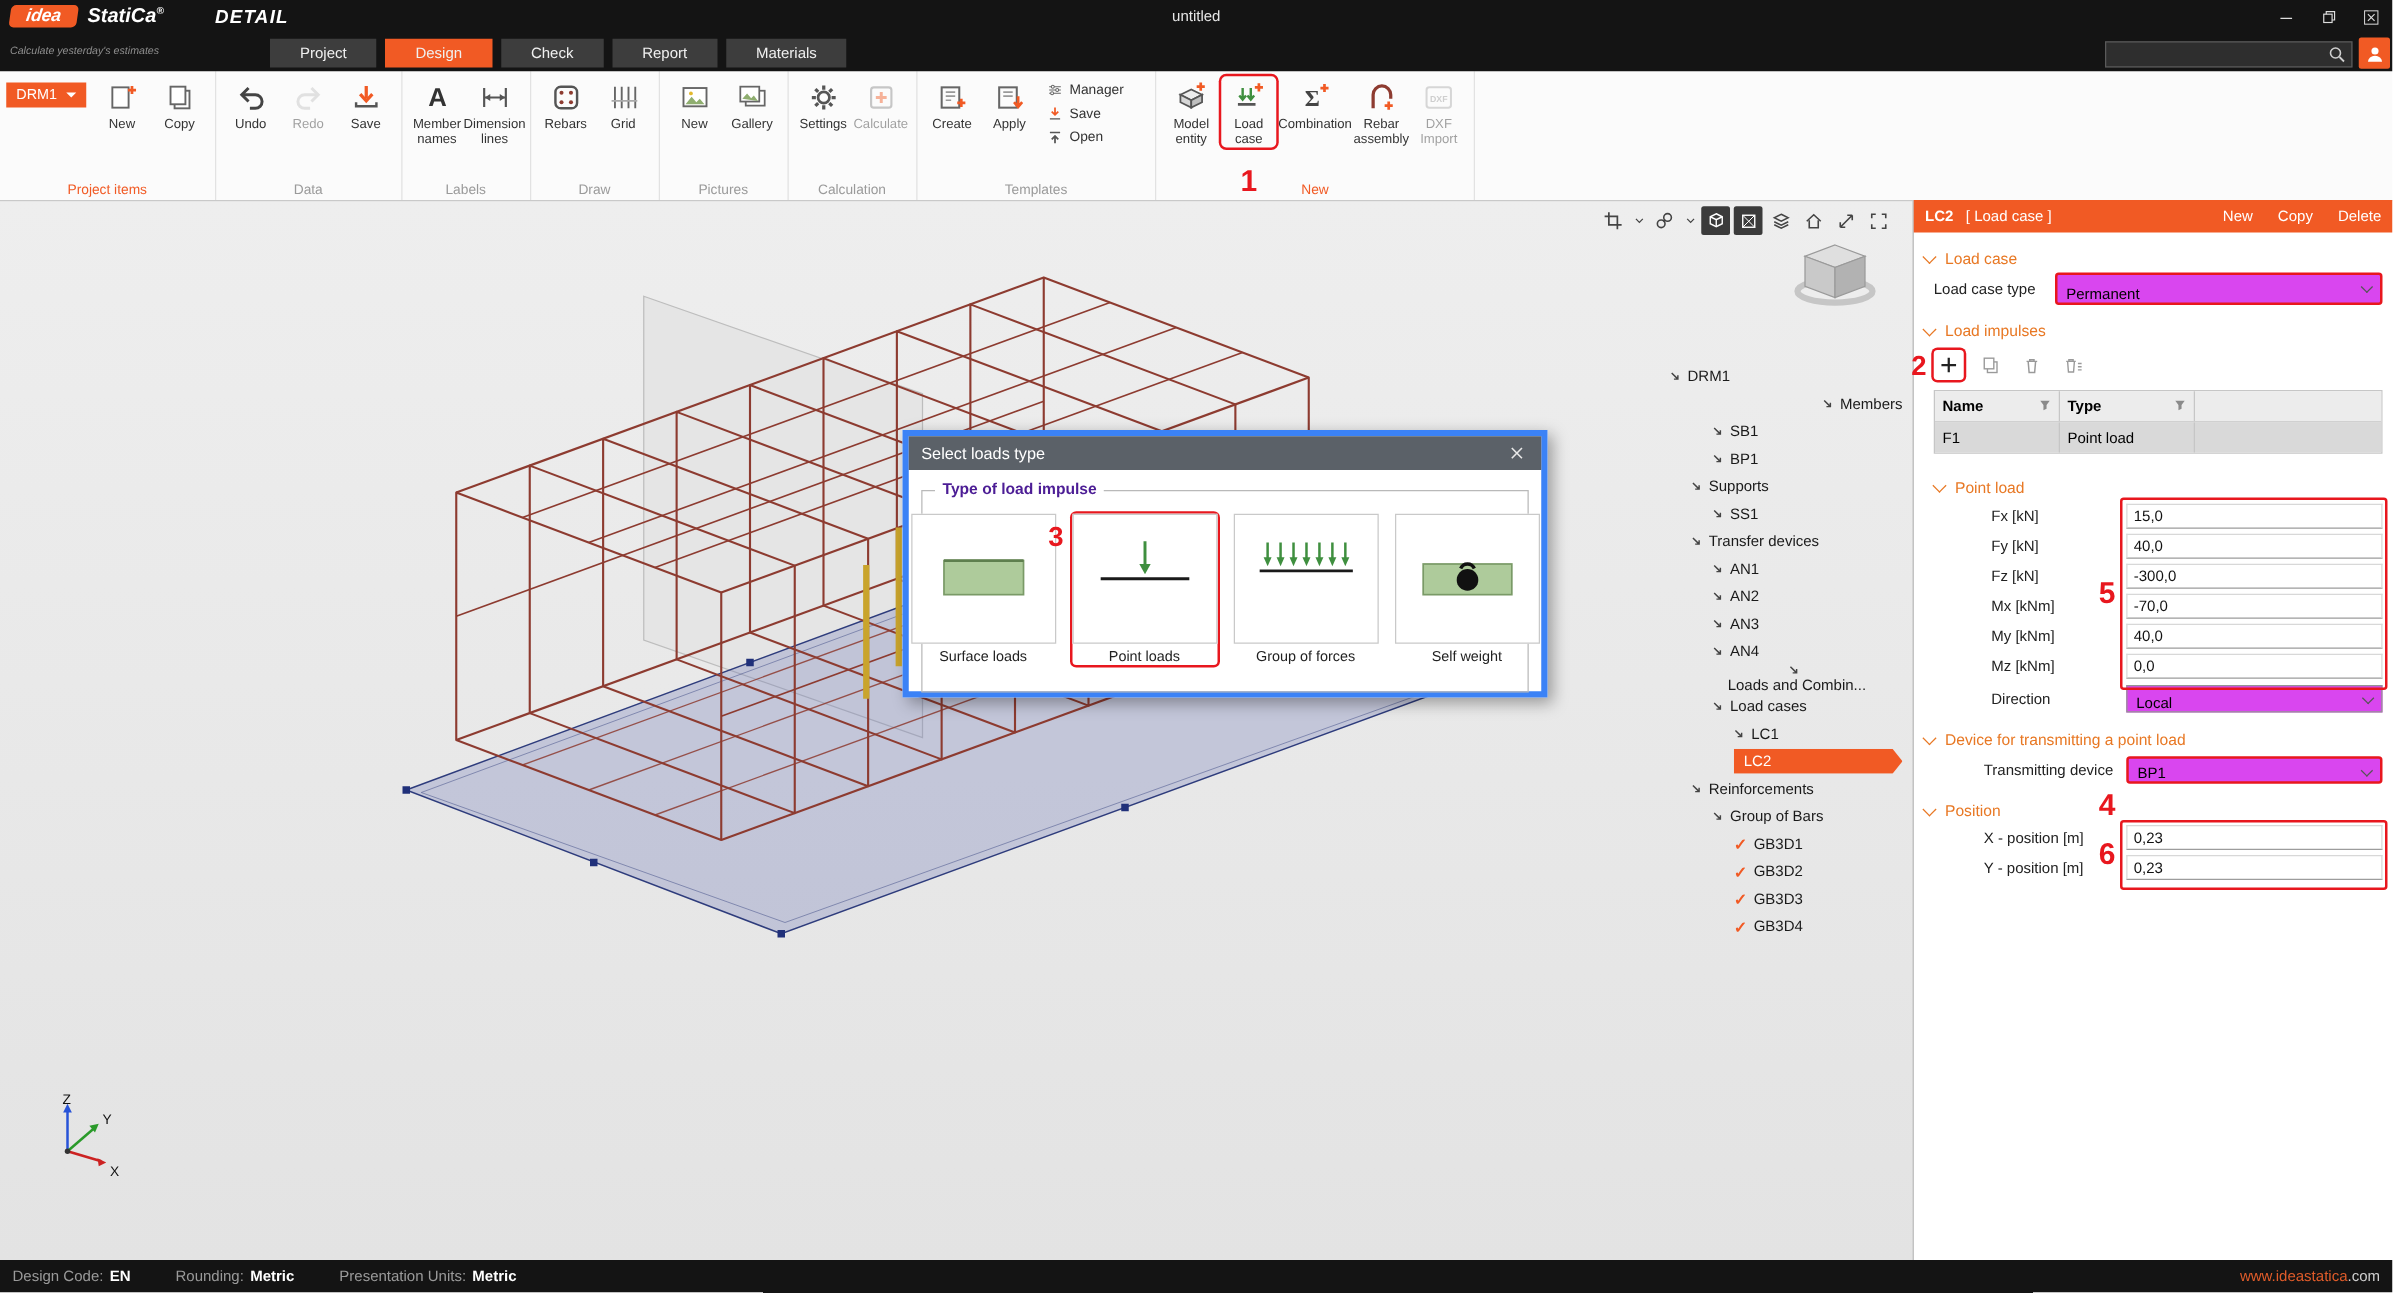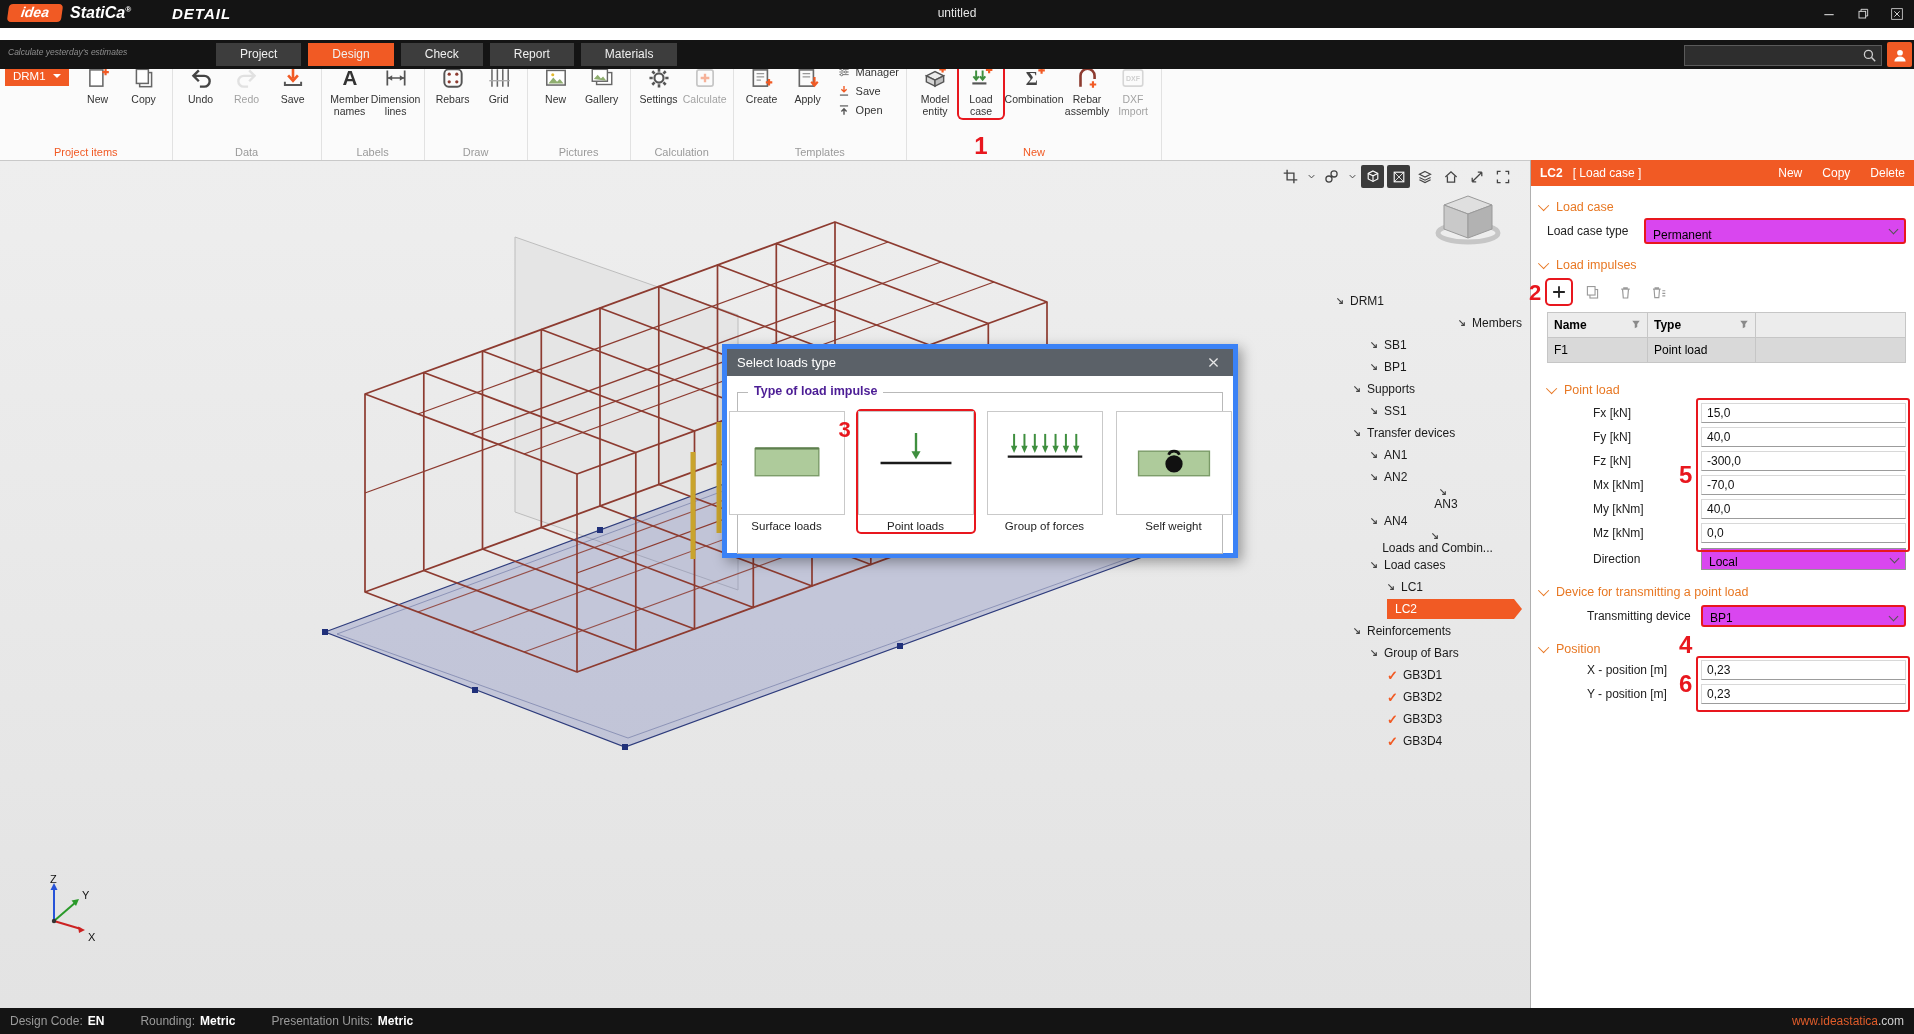--- a/index.html
+++ b/index.html
@@ -8,21 +8,21 @@
   #titlebar{position:absolute;top:0;left:0;right:0;height:28px;background:#141414;color:#fff;z-index:15;}
   .logo-idea{position:absolute;left:8px;top:4px;width:54px;height:18px;background:#f15a24;border-radius:4px;
     transform:skewX(-8deg);color:#fff;font-weight:bold;font-style:italic;font-size:14px;text-align:center;line-height:17px;}
   .logo-statica{position:absolute;left:70px;top:4px;font-style:italic;font-weight:bold;font-size:16px;}
   .logo-reg{font-size:8px;vertical-align:super;}
   .logo-product{position:absolute;left:172px;top:5px;font-style:italic;font-weight:bold;font-size:15px;letter-spacing:1px;}
   .doc-title{position:absolute;left:0;right:0;top:6px;text-align:center;color:#e6e6e6;}
   .win-btns{position:absolute;right:4px;top:3px;display:flex;gap:8px;}
   .win-btn{width:26px;height:21px;display:flex;align-items:center;justify-content:center;cursor:pointer;}
   
-  #tabrow{position:absolute;top:40px;left:0;right:0;height:29px;background:#141414;z-index:15;}
+  #tabrow{position:absolute;top:28px;left:0;right:0;height:29px;background:#141414;z-index:15;}
   .tagline{position:absolute;left:8px;top:7px;color:#8f8f8f;font-size:8.5px;font-style:italic;}
   .tabs{position:absolute;left:216px;top:3px;display:flex;gap:7px;align-items:flex-end;}
   .tab{height:23px;line-height:23px;padding:0 24px;background:#3d3d3d;color:#f0f0f0;cursor:pointer;}
   .tab.active{background:#f15a24;}
   .searchbox{position:absolute;right:32px;top:5px;width:196px;height:19px;background:#2e2e2e;border:1px solid #5a5a5a;
     display:flex;align-items:center;}
   .searchbox input{flex:1;background:transparent;border:none;outline:none;color:#ddd;font-size:11px;padding:0 4px;}
   .searchbox .mag{width:16px;height:16px;margin-right:3px;}
   .user-badge{position:absolute;right:2px;top:2px;width:25px;height:25px;background:#f15a24;border-radius:2px;
     display:flex;align-items:center;justify-content:center;cursor:pointer;}
@@ -35,21 +35,21 @@
   .rg-row{display:flex;align-items:flex-start;}
   .rib-btn{width:44px;margin:2px 1px;display:flex;flex-direction:column;align-items:center;cursor:pointer;position:relative;}
   .rib-btn .ric{width:26px;height:26px;margin-top:4px;}
   .rib-btn .rlb{font-size:10.5px;color:#333;text-align:center;line-height:1.12;margin-top:3px;}
   .rib-btn.disabled{opacity:.45;}
   .rib-btn.highlighted{box-shadow:0 0 0 2px #e8171e;border-radius:4px;}
   .rib-btn.wide{width:56px;}
   .drm-btn{background:#f15a24;color:#fff;height:20px;padding:0 8px;display:flex;align-items:center;gap:7px;
     font-size:11.5px;margin:7px 6px 0 0;cursor:pointer;}
   .drm-caret{width:0;height:0;border-left:4px solid transparent;border-right:4px solid transparent;border-top:4px solid #fff;}
-  .small-col{display:flex;flex-direction:column;margin:5px 2px 0 6px;gap:3px;}
+  .small-col{display:flex;flex-direction:column;margin:5px 20px 0 6px;gap:3px;}
   .small-btn{display:flex;align-items:center;gap:5px;font-size:11px;color:#333;height:16px;cursor:pointer;white-space:nowrap;}
   .small-btn .sic{width:14px;height:14px;}
   
   #viewport{position:absolute;top:160px;left:0;width:1530px;height:848px;
     background:linear-gradient(180deg,#eeeeee 0%,#e3e3e3 100%);overflow:hidden;}
   .vp-toolbar{position:absolute;top:5px;right:16px;display:flex;align-items:center;gap:3px;}
   .vp-icon{width:23px;height:23px;border-radius:2px;display:flex;align-items:center;justify-content:center;cursor:pointer;}
   .vp-icon.chev{width:12px;}
   .vp-icon.active{background:#3b3b3b;}
   #navcube{position:absolute;top:28px;right:24px;cursor:pointer;}
@@ -604,21 +604,21 @@
         <span>AN1</span>
       </div>
       <div class="tree-row" style="padding-left: 38px;">
         <span class="tree-arrow">
           <svg viewBox="0 0 10 10" width="9" height="9">
             <path d="M1.5 1.5 L7 7 M7 3.5 V7 H3.5" stroke="#444" fill="none" stroke-width="1.3"></path>
           </svg>
         </span>
         <span>AN2</span>
       </div>
-      <div class="tree-row" style="padding-left: 38px; flex-direction: column;">
+      <div class="tree-row" style="padding-left: 38px;">
         <span class="tree-arrow">
           <svg viewBox="0 0 10 10" width="9" height="9">
             <path d="M1.5 1.5 L7 7 M7 3.5 V7 H3.5" stroke="#444" fill="none" stroke-width="1.3"></path>
           </svg>
         </span>
         <span>AN3</span>
       </div>
       <div class="tree-row" style="padding-left: 38px;">
         <span class="tree-arrow">
           <svg viewBox="0 0 10 10" width="9" height="9">

